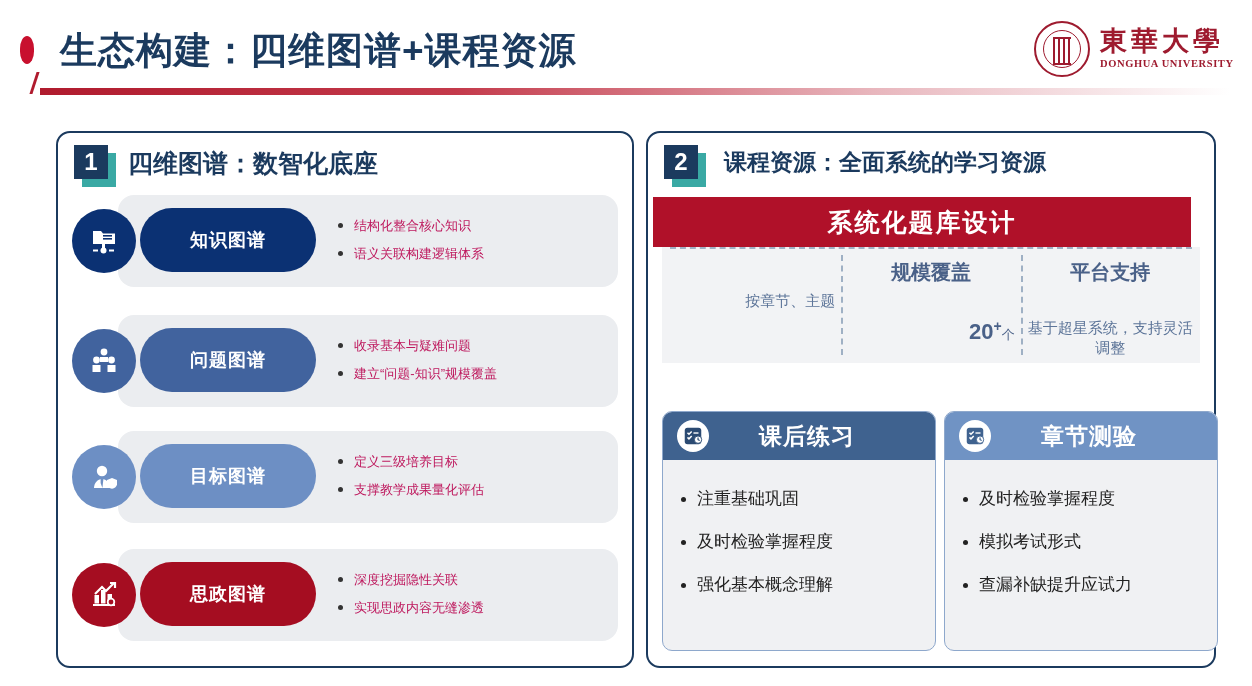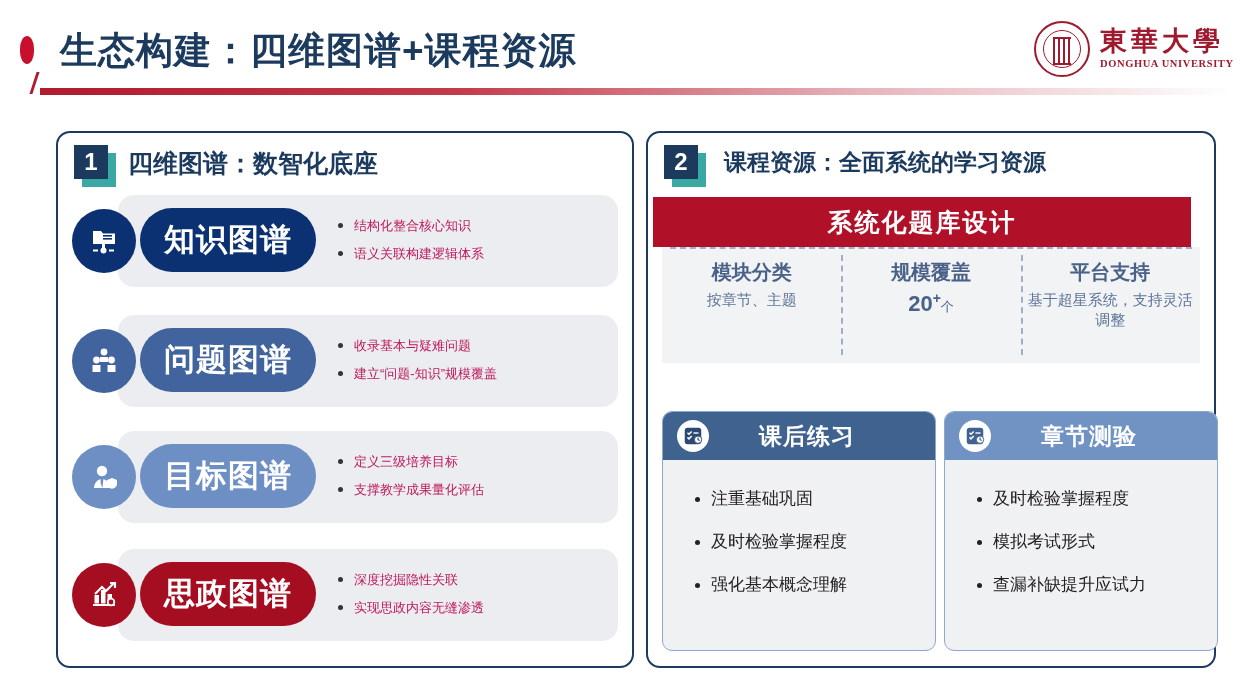--- a/index.html
+++ b/index.html
@@ -91,21 +91,21 @@
     position:absolute;left:46px;top:0;width:500px;height:92px;
     background:#ebedf0;border-radius:16px;
   }
   .row-icon{
     position:absolute;left:0px;top:14px;width:64px;height:64px;border-radius:50%;
     display:flex;align-items:center;justify-content:center;
   }
   .row-pill{
     position:absolute;left:68px;top:13px;width:176px;height:64px;border-radius:32px;
     display:flex;align-items:center;justify-content:center;
-    color:#fff;font-size:31px;font-weight:bold;letter-spacing:1px;
+    color:#fff;font-size:18px;font-weight:bold;letter-spacing:1px;
   }
   .row-bullets{
     position:absolute;left:262px;top:16px;width:290px;
     font-size:13px;color:#be185d;line-height:1.9;
   }
   .row-bullets li{margin:0;padding:0;}
   .row-bullets ul{margin:0;padding-left:20px;list-style:disc;}
   .row-bullets ul li::marker{color:#333;font-size:15px;}
 
   
@@ -125,21 +125,21 @@
   }
   .stat{
     position:relative;flex:1;padding:12px 6px 0 6px;box-sizing:border-box;text-align:center;
   }
   .stat + .stat:before{
     content:"";position:absolute;left:0;top:8px;bottom:8px;
     border-left:2px dashed #9fb0c4;
   }
   .stat-title{font-size:20px;font-weight:bold;color:#4a6188;margin-bottom:4px;}
   .stat-sub{font-size:15px;color:#5d7599;line-height:1.35;}
-  .stat-row{display:flex;align-items:center;justify-content:center;gap:8px;}
+  .stat-row{display:flex;align-items:center;justify-content:flex-end;gap:8px;margin-top:32px;}
   .stat-num{font-size:22px;font-weight:bold;color:#4a6188;white-space:nowrap;}
   .stat-num sup{font-size:14px;}
   .stat-num .unit{font-size:13px;font-weight:normal;}
 
   .subcard{
     position:absolute;top:278px;width:272px;height:238px;
     border:1px solid #8ea8cc;border-radius:10px;overflow:hidden;background:#f0f1f3;
   }
   #subcard-practice{left:14px;}
   #subcard-quiz{left:296px;}
@@ -150,21 +150,21 @@
   #subcard-quiz .subcard-head{background:#7093c4;}
   .subcard-title{
     color:#fff;font-size:23px;font-weight:bold;letter-spacing:1px;
     flex:1;text-align:center;padding-right:42px;
   }
   .card-icon{
     width:32px;height:32px;border-radius:50%;background:#fff;
     display:flex;align-items:center;justify-content:center;flex:0 0 auto;
   }
   .subcard-body{
-    padding:30px 0 0 22px;font-size:17px;color:#222;line-height:1;
+    padding:30px 0 0 8px;font-size:17px;color:#222;line-height:1;
   }
   .subcard-body ul{margin:0;padding-left:26px;list-style:disc;}
   .subcard-body li{margin-bottom:26px;}
   .subcard-body li::marker{font-size:16px;}
 </style>
 </head>
 <body>
 
 <div class="header">
   <div class="title-dot"></div>
@@ -282,21 +282,20 @@
       <div class="sq-teal"></div>
       <div class="sq-navy">2</div>
     </div>
     <div class="panel-title">课程资源：全面系统的学习资源</div>
   </div>
 
   <div class="red-band">系统化题库设计</div>
 
   <div class="stats">
     <div class="stat">
-      <div class="stat-title">模块分类</div>
       <div class="stat-row">
         <div class="stat-sub">按章节、主题</div>
       </div>
     </div>
     <div class="stat">
       <div class="stat-title">规模覆盖</div>
       <div class="stat-row">
         <div class="stat-num">
           <span>20</span><sup>+</sup><span class="unit">个</span>
         </div>

